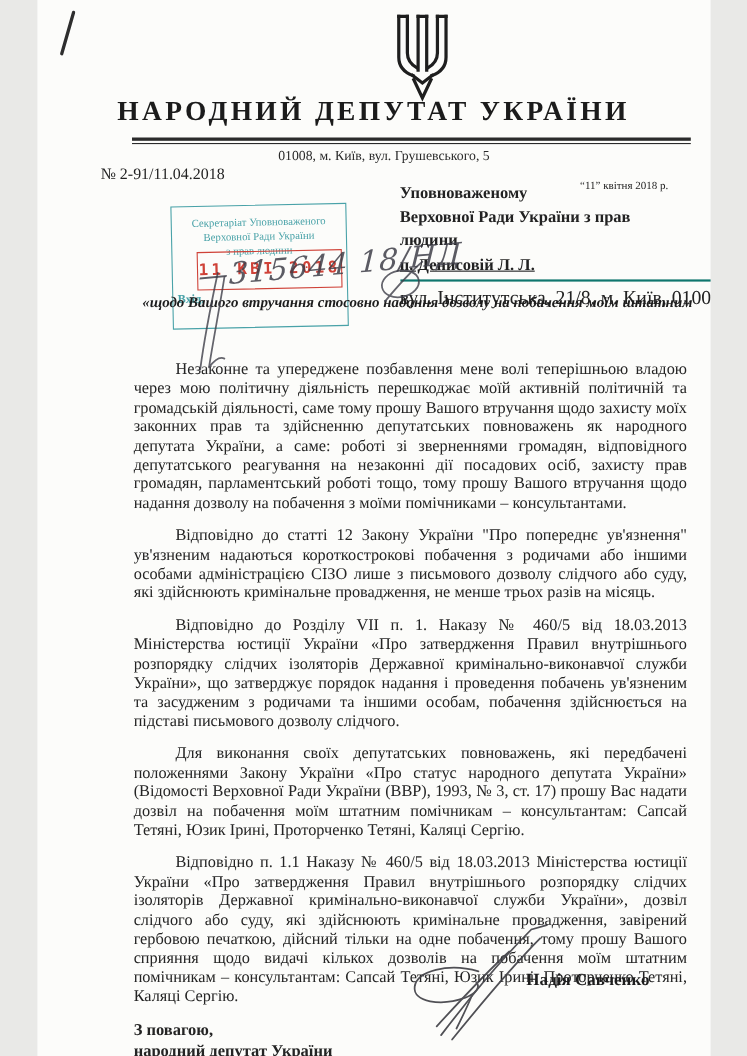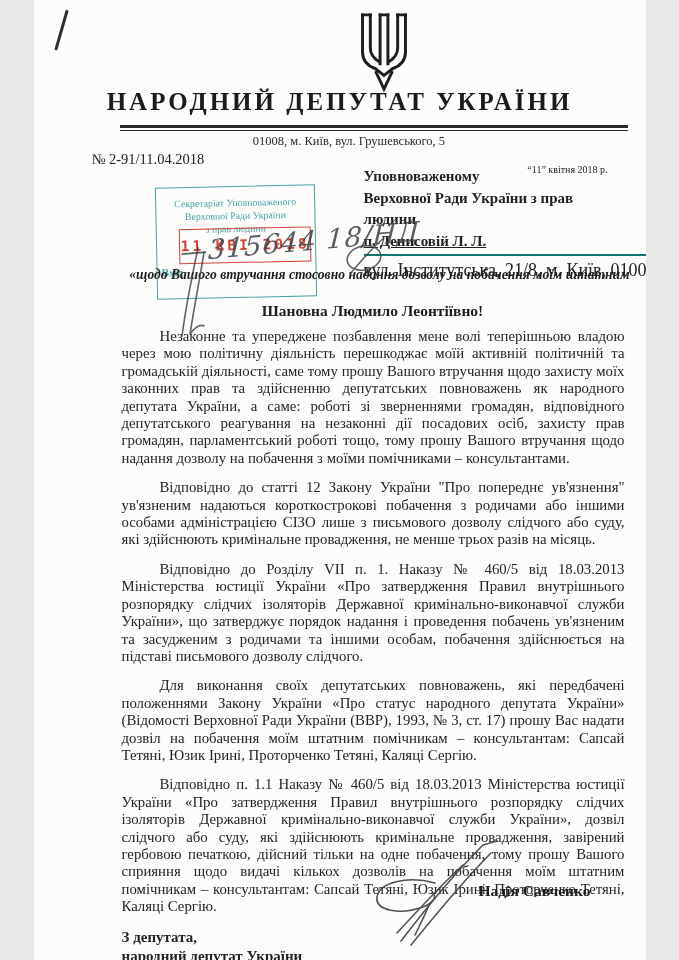--- a/index.html
+++ b/index.html
@@ -151,30 +151,29 @@
     <div class="a-line">Верховної Ради України з прав</div>
     <div class="a-line">людини</div>
     <div class="a-line underlined">п.  Денисовій Л. Л.</div>
     <div class="a-address">вул. Інститутська, 21/8, м. Київ, 01008</div>
   </div>
 
   <div class="subject">
     <div>«щодо Вашого втручання  стосовно надання дозволу  на побачення моїм штатним</div>
   </div>
 
-  <div class="salutation">Шановна  Людмило Леонтіївно!</div>
 
   <div class="body-text">
     <p>Незаконне та упереджене позбавлення мене волі теперішньою владою через мою політичну діяльність перешкоджає моїй активній політичній та громадській діяльності, саме тому прошу Вашого втручання щодо захисту моїх законних прав та здійсненню депутатських повноважень як народного депутата України, а саме: роботі зі зверненнями громадян, відповідного депутатського реагування на незаконні дії посадових осіб, захисту прав громадян, парламентський роботі тощо, тому прошу Вашого втручання щодо надання дозволу на побачення з моїми помічниками – консультантами.</p>
     <p>Відповідно до статті 12 Закону України "Про попереднє ув'язнення" ув'язненим надаються короткострокові побачення з родичами або іншими особами адміністрацією СІЗО лише з письмового дозволу слідчого або суду, які здійснюють кримінальне провадження, не менше трьох разів на місяць.</p>
     <p>Відповідно до Розділу VII  п. 1.  Наказу № 460/5 від 18.03.2013 Міністерства юстиції України «Про затвердження Правил внутрішнього розпорядку слідчих ізоляторів Державної кримінально-виконавчої служби України», що затверджує порядок надання і проведення побачень ув'язненим та засудженим з родичами та іншими особам,  побачення здійснюється на підставі письмового дозволу слідчого.</p>
     <p>Для виконання своїх депутатських повноважень, які передбачені положеннями Закону України  «Про статус народного депутата України»  (Відомості Верховної Ради України (ВВР), 1993, № 3, ст. 17) прошу Вас надати дозвіл на побачення моїм штатним помічникам – консультантам: Сапсай Тетяні,  Юзик Ірині, Проторченко Тетяні, Каляці Сергію.</p>
     <p>Відповідно п. 1.1  Наказу № 460/5 від 18.03.2013 Міністерства юстиції України «Про затвердження Правил внутрішнього розпорядку слідчих ізоляторів Державної кримінально-виконавчої служби України», дозвіл слідчого або суду, які здійснюють кримінальне провадження, завірений гербовою печаткою, дійсний тільки на одне побачення, тому прошу Вашого сприяння щодо видачі кількох дозволів на побачення моїм штатним помічникам – консультантам: Сапсай Тетяні,   Юзик Ірині, Проторченко Тетяні, Каляці Сергію.</p>
     <div class="closing">
-      <div>З депутата,</div>
+      <div>З повагою,</div>
       <div>народний депутат України</div>
     </div>
   </div>
 
   <div class="signature">
     <svg width="150" height="108" viewBox="0 0 150 108" fill="none" stroke="#3e3e44" stroke-width="1.6" stroke-linecap="round" opacity="0.9">
       <path d="M68,44 C40,36 12,44 10,58 C8,72 34,76 56,68 C66,64 70,58 66,54"></path>
       <path d="M34,102 C60,68 92,30 116,6 M116,6 l14,-4"></path>
       <path d="M44,106 C70,74 100,38 124,14"></path>
       <path d="M30,94 C52,70 76,44 96,26"></path>

